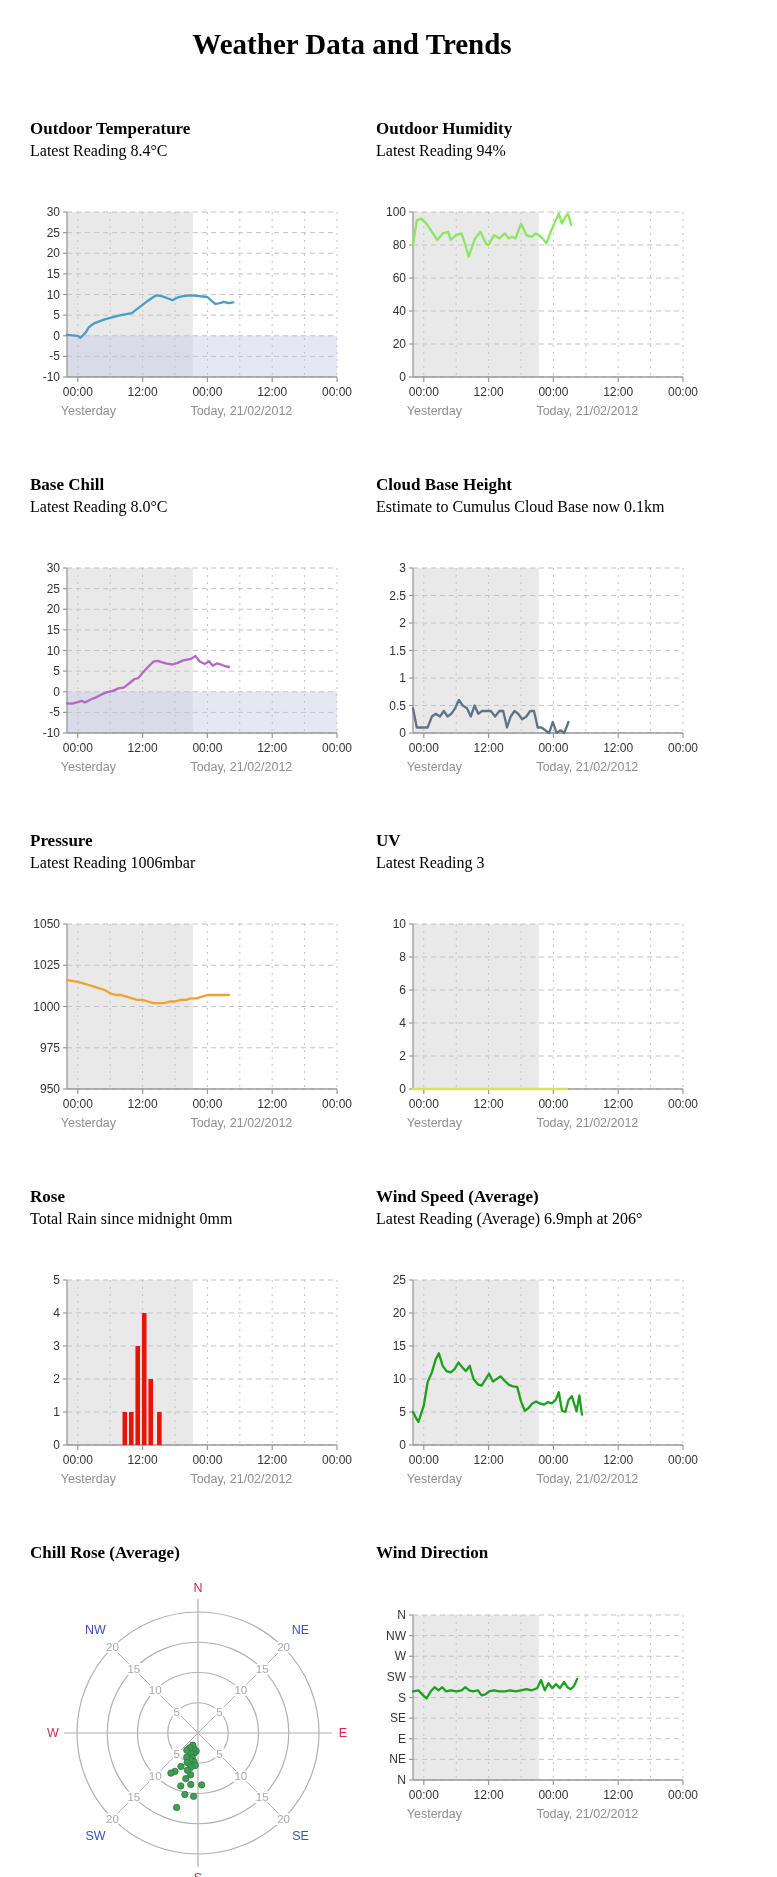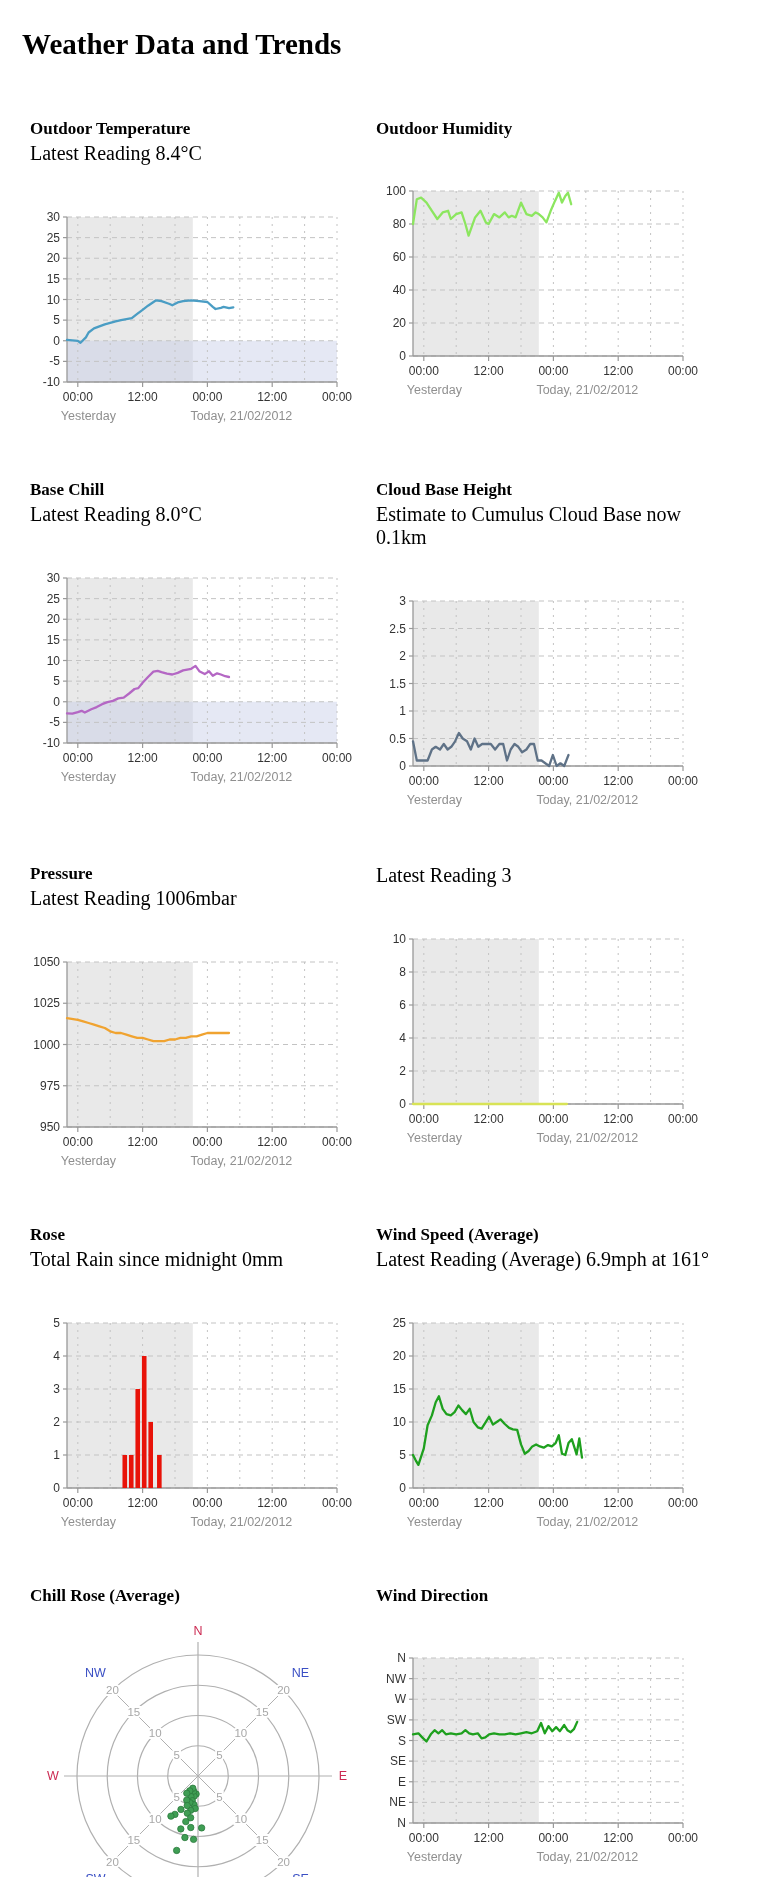--- a/index.html
+++ b/index.html
@@ -1,20 +1,20 @@
 <!DOCTYPE html>
 <html><head>
 <meta charset="utf-8">
 <style>
   html,body{margin:0;padding:0;background:#fff;}
   body{width:777px;font-family:"Liberation Sans",sans-serif;color:#000;padding:14px 0 40px 22px;box-sizing:border-box;}
-  h1{font-family:"Liberation Serif",serif;font-weight:bold;font-size:29px;width:660px;text-align:left;margin:14px 0 58px 0;}
+  h1{font-family:"Liberation Serif",serif;font-weight:bold;font-size:29px;width:660px;text-align:center;margin:14px 0 58px 0;}
   .grid{display:grid;grid-template-columns:346px 346px;row-gap:54px;}
   .panel h2{font-family:"Liberation Serif",serif;font-size:17px;font-weight:bold;margin:0 0 3px 8px;}
-  .panel p{font-family:"Liberation Serif",serif;font-size:20px;margin:0 0 0 8px;}
+  .panel p{font-family:"Liberation Serif",serif;font-size:16px;margin:0 0 0 8px;}
   .chart{margin-top:44px;}
   .chart-rose{margin-top:12px;}
   svg{display:block;}
   text{font-family:"Liberation Sans",sans-serif;}
 </style>
 </head>
 <body>
 
 <h1>Weather Data and Trends</h1>
 
@@ -77,20 +77,21 @@
           <text x="315" y="192" font-size="12" fill="#333333" text-anchor="middle">00:00</text>
           <text x="38.8" y="211" font-size="12.5" fill="#8f8f8f">Yesterday</text>
           <text x="168.4" y="211" font-size="12.5" fill="#8f8f8f">Today, 21/02/2012</text>
           <polyline points="45.0,130.9 50.4,131.3 55.8,131.8 58.5,133.8 63.9,128.4 66.6,123.5 72.0,119.4 82.8,115.3 93.6,112.4 99.0,111.1 109.8,109.1 115.2,104.9 120.6,100.8 126.0,96.7 134.1,91.3 139.5,92.2 147.6,95.0 150.3,96.3 155.7,93.4 161.1,92.2 169.2,91.3 177.3,92.2 185.4,93.0 190.8,97.9 193.5,100.0 198.9,98.8 201.6,97.9 207.0,99.2 211.3,98.3" fill="none" stroke="#4a9dc4" stroke-width="2.3" stroke-linejoin="round" stroke-linecap="round"></polyline>
         </svg>
       </div>
   </section>
 
   <section class="panel">
     <h2>Outdoor Humidity</h2>
+    <p>Latest Reading 94%</p>
     <div class="chart">
         <svg width="340" height="217" viewBox="0 0 340 217">
           <rect x="45" y="8" width="125.82" height="165" fill="#e9e9e9"></rect>
           <line x1="45" y1="8" x2="315" y2="8" stroke="#c3c3c3" stroke-width="1" stroke-dasharray="5,4"></line>
           <line x1="45" y1="41" x2="315" y2="41" stroke="#c3c3c3" stroke-width="1" stroke-dasharray="5,4"></line>
           <line x1="45" y1="74" x2="315" y2="74" stroke="#c3c3c3" stroke-width="1" stroke-dasharray="5,4"></line>
           <line x1="45" y1="107" x2="315" y2="107" stroke="#c3c3c3" stroke-width="1" stroke-dasharray="5,4"></line>
           <line x1="45" y1="140" x2="315" y2="140" stroke="#c3c3c3" stroke-width="1" stroke-dasharray="5,4"></line>
           <line x1="45" y1="173" x2="315" y2="173" stroke="#c3c3c3" stroke-width="1" stroke-dasharray="5,4"></line>
           <line x1="55.8" y1="8" x2="55.8" y2="173" stroke="#c3c3c3" stroke-width="1" stroke-dasharray="2,5"></line>
@@ -293,20 +294,21 @@
           <line x1="315" y1="173" x2="315" y2="178" stroke="#999999" stroke-width="1.2"></line>
           <text x="315" y="192" font-size="12" fill="#333333" text-anchor="middle">00:00</text>
           <text x="38.8" y="211" font-size="12.5" fill="#8f8f8f">Yesterday</text>
           <text x="168.4" y="211" font-size="12.5" fill="#8f8f8f">Today, 21/02/2012</text>
           <polyline points="45.0,64.1 55.8,65.8 61.2,67.4 66.6,69.0 72.0,70.7 77.4,72.4 82.8,74.0 88.2,77.3 93.6,79.0 99.0,79.0 104.4,80.6 109.8,82.3 115.2,83.9 120.6,83.9 126.0,85.5 131.4,87.2 136.8,87.2 142.2,87.2 147.6,85.5 153.0,85.5 158.4,83.9 163.8,83.9 169.2,82.3 174.6,82.3 180.0,80.6 185.4,79.0 190.8,79.0 196.2,79.0 201.6,79.0 207.0,79.0" fill="none" stroke="#f0a330" stroke-width="2.3" stroke-linejoin="round" stroke-linecap="round"></polyline>
         </svg>
       </div>
   </section>
 
   <section class="panel">
+    <h2>UV</h2>
     <p>Latest Reading 3</p>
     <div class="chart">
         <svg width="340" height="217" viewBox="0 0 340 217">
           <rect x="45" y="8" width="125.82" height="165" fill="#e9e9e9"></rect>
           <line x1="45" y1="8" x2="315" y2="8" stroke="#c3c3c3" stroke-width="1" stroke-dasharray="5,4"></line>
           <line x1="45" y1="41" x2="315" y2="41" stroke="#c3c3c3" stroke-width="1" stroke-dasharray="5,4"></line>
           <line x1="45" y1="74" x2="315" y2="74" stroke="#c3c3c3" stroke-width="1" stroke-dasharray="5,4"></line>
           <line x1="45" y1="107" x2="315" y2="107" stroke="#c3c3c3" stroke-width="1" stroke-dasharray="5,4"></line>
           <line x1="45" y1="140" x2="315" y2="140" stroke="#c3c3c3" stroke-width="1" stroke-dasharray="5,4"></line>
           <line x1="45" y1="173" x2="315" y2="173" stroke="#c3c3c3" stroke-width="1" stroke-dasharray="5,4"></line>
@@ -402,21 +404,21 @@
           <rect x="113.44500000000001" y="74" width="4.59" height="99" fill="#e81309"></rect>
           <rect x="119.92500000000001" y="41" width="4.59" height="132" fill="#e81309"></rect>
           <rect x="126.40499999999999" y="107" width="4.59" height="66" fill="#e81309"></rect>
           <rect x="135.04500000000002" y="140" width="4.59" height="33" fill="#e81309"></rect>
         </svg>
       </div>
   </section>
 
   <section class="panel">
     <h2>Wind Speed (Average)</h2>
-    <p>Latest Reading (Average) 6.9mph at 161°</p>
+    <p>Latest Reading (Average) 6.9mph at 206°</p>
     <div class="chart">
         <svg width="340" height="217" viewBox="0 0 340 217">
           <rect x="45" y="8" width="125.82" height="165" fill="#e9e9e9"></rect>
           <line x1="45" y1="8" x2="315" y2="8" stroke="#c3c3c3" stroke-width="1" stroke-dasharray="5,4"></line>
           <line x1="45" y1="41" x2="315" y2="41" stroke="#c3c3c3" stroke-width="1" stroke-dasharray="5,4"></line>
           <line x1="45" y1="74" x2="315" y2="74" stroke="#c3c3c3" stroke-width="1" stroke-dasharray="5,4"></line>
           <line x1="45" y1="107" x2="315" y2="107" stroke="#c3c3c3" stroke-width="1" stroke-dasharray="5,4"></line>
           <line x1="45" y1="140" x2="315" y2="140" stroke="#c3c3c3" stroke-width="1" stroke-dasharray="5,4"></line>
           <line x1="45" y1="173" x2="315" y2="173" stroke="#c3c3c3" stroke-width="1" stroke-dasharray="5,4"></line>
           <line x1="55.8" y1="8" x2="55.8" y2="173" stroke="#c3c3c3" stroke-width="1" stroke-dasharray="2,5"></line>

